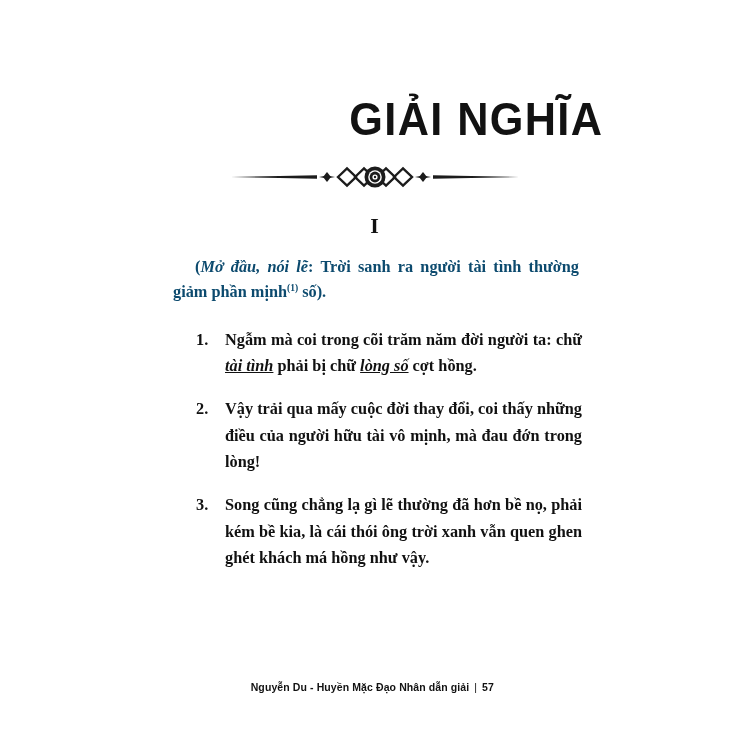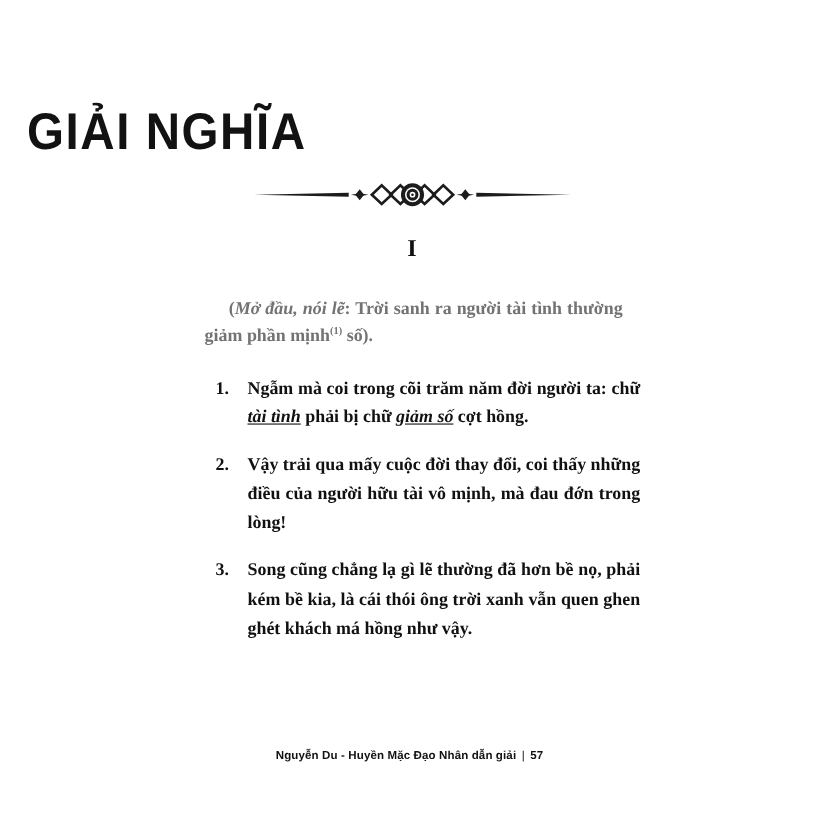--- a/index.html
+++ b/index.html
@@ -18,24 +18,24 @@
   .page {
     position: relative;
     width: 750px;
     height: 750px;
     background: #ffffff;
   }
 
   
   .heading-block {
     position: absolute;
-    left: 0;
+    left: 12px;
     top: 95px;
     width: 616px;
-    text-align: left;
+    text-align: right;
   }
 
   .chapter-title {
     font-family: "Liberation Sans", "DejaVu Sans", sans-serif;
     font-weight: 700;
     font-size: 47px;
     letter-spacing: 1.5px;
     line-height: 1;
     color: #121212;
     transform: scaleX(0.92);
@@ -73,27 +73,27 @@
 
   
   .text-column {
     position: absolute;
     left: 170px;
     top: 252px;
     width: 412px;
   }
 
   .intro-para {
-    margin: 16px;
+    margin: 3px;
     font-size: 16.3px;
     font-weight: 700;
     line-height: 1.52;
     text-align: justify;
     text-indent: 22px;
-    color: #737373;
+    color: #0c4a6e;
   }
   .intro-para i {
     font-style: italic;
     font-weight: 700;
   }
   sup.fn {
     font-size: 9.5px;
     vertical-align: super;
     line-height: 0;
     font-weight: 700;
@@ -217,21 +217,21 @@
   </div>
 
   <div class="section-numeral">I</div>
 
   <div class="text-column">
 
     <p class="intro-para"><span>(</span><i>Mở đầu, nói lẽ</i><span>: Trời sanh ra người tài tình thường giảm phần mịnh</span><sup class="fn">(1)</sup><span> số).</span></p>
 
     <ol class="numbered-list">
 
-      <li class="numbered-item"><span class="item-number">1.</span><span><span>Ngẫm mà coi trong cõi trăm năm đời người ta: chữ </span><i>tài tình</i><span> phải bị chữ </span><i>giảm số</i><span> cợt hồng.</span></span></li>
+      <li class="numbered-item"><span class="item-number">1.</span><span><span>Ngẫm mà coi trong cõi trăm năm đời người ta: chữ </span><i>tài tình</i><span> phải bị chữ </span><i>lòng số</i><span> cợt hồng.</span></span></li>
 
       <li class="numbered-item"><span class="item-number">2.</span><span><span>Vậy trải qua mấy cuộc đời thay đổi, coi thấy những điều của người hữu tài vô mịnh, mà đau đớn trong lòng!</span></span></li>
 
       <li class="numbered-item"><span class="item-number">3.</span><span><span>Song cũng chẳng lạ gì lẽ thường đã hơn bề nọ, phải kém bề kia, là cái thói ông trời xanh vẫn quen ghen ghét khách má hồng như vậy.</span></span></li>
 
     </ol>
   </div>
 
 
   <div class="running-footer"><span>Nguyễn Du - Huyền Mặc Đạo Nhân dẫn giải</span><span class="sep">|</span><span class="page-num">57</span></div>

